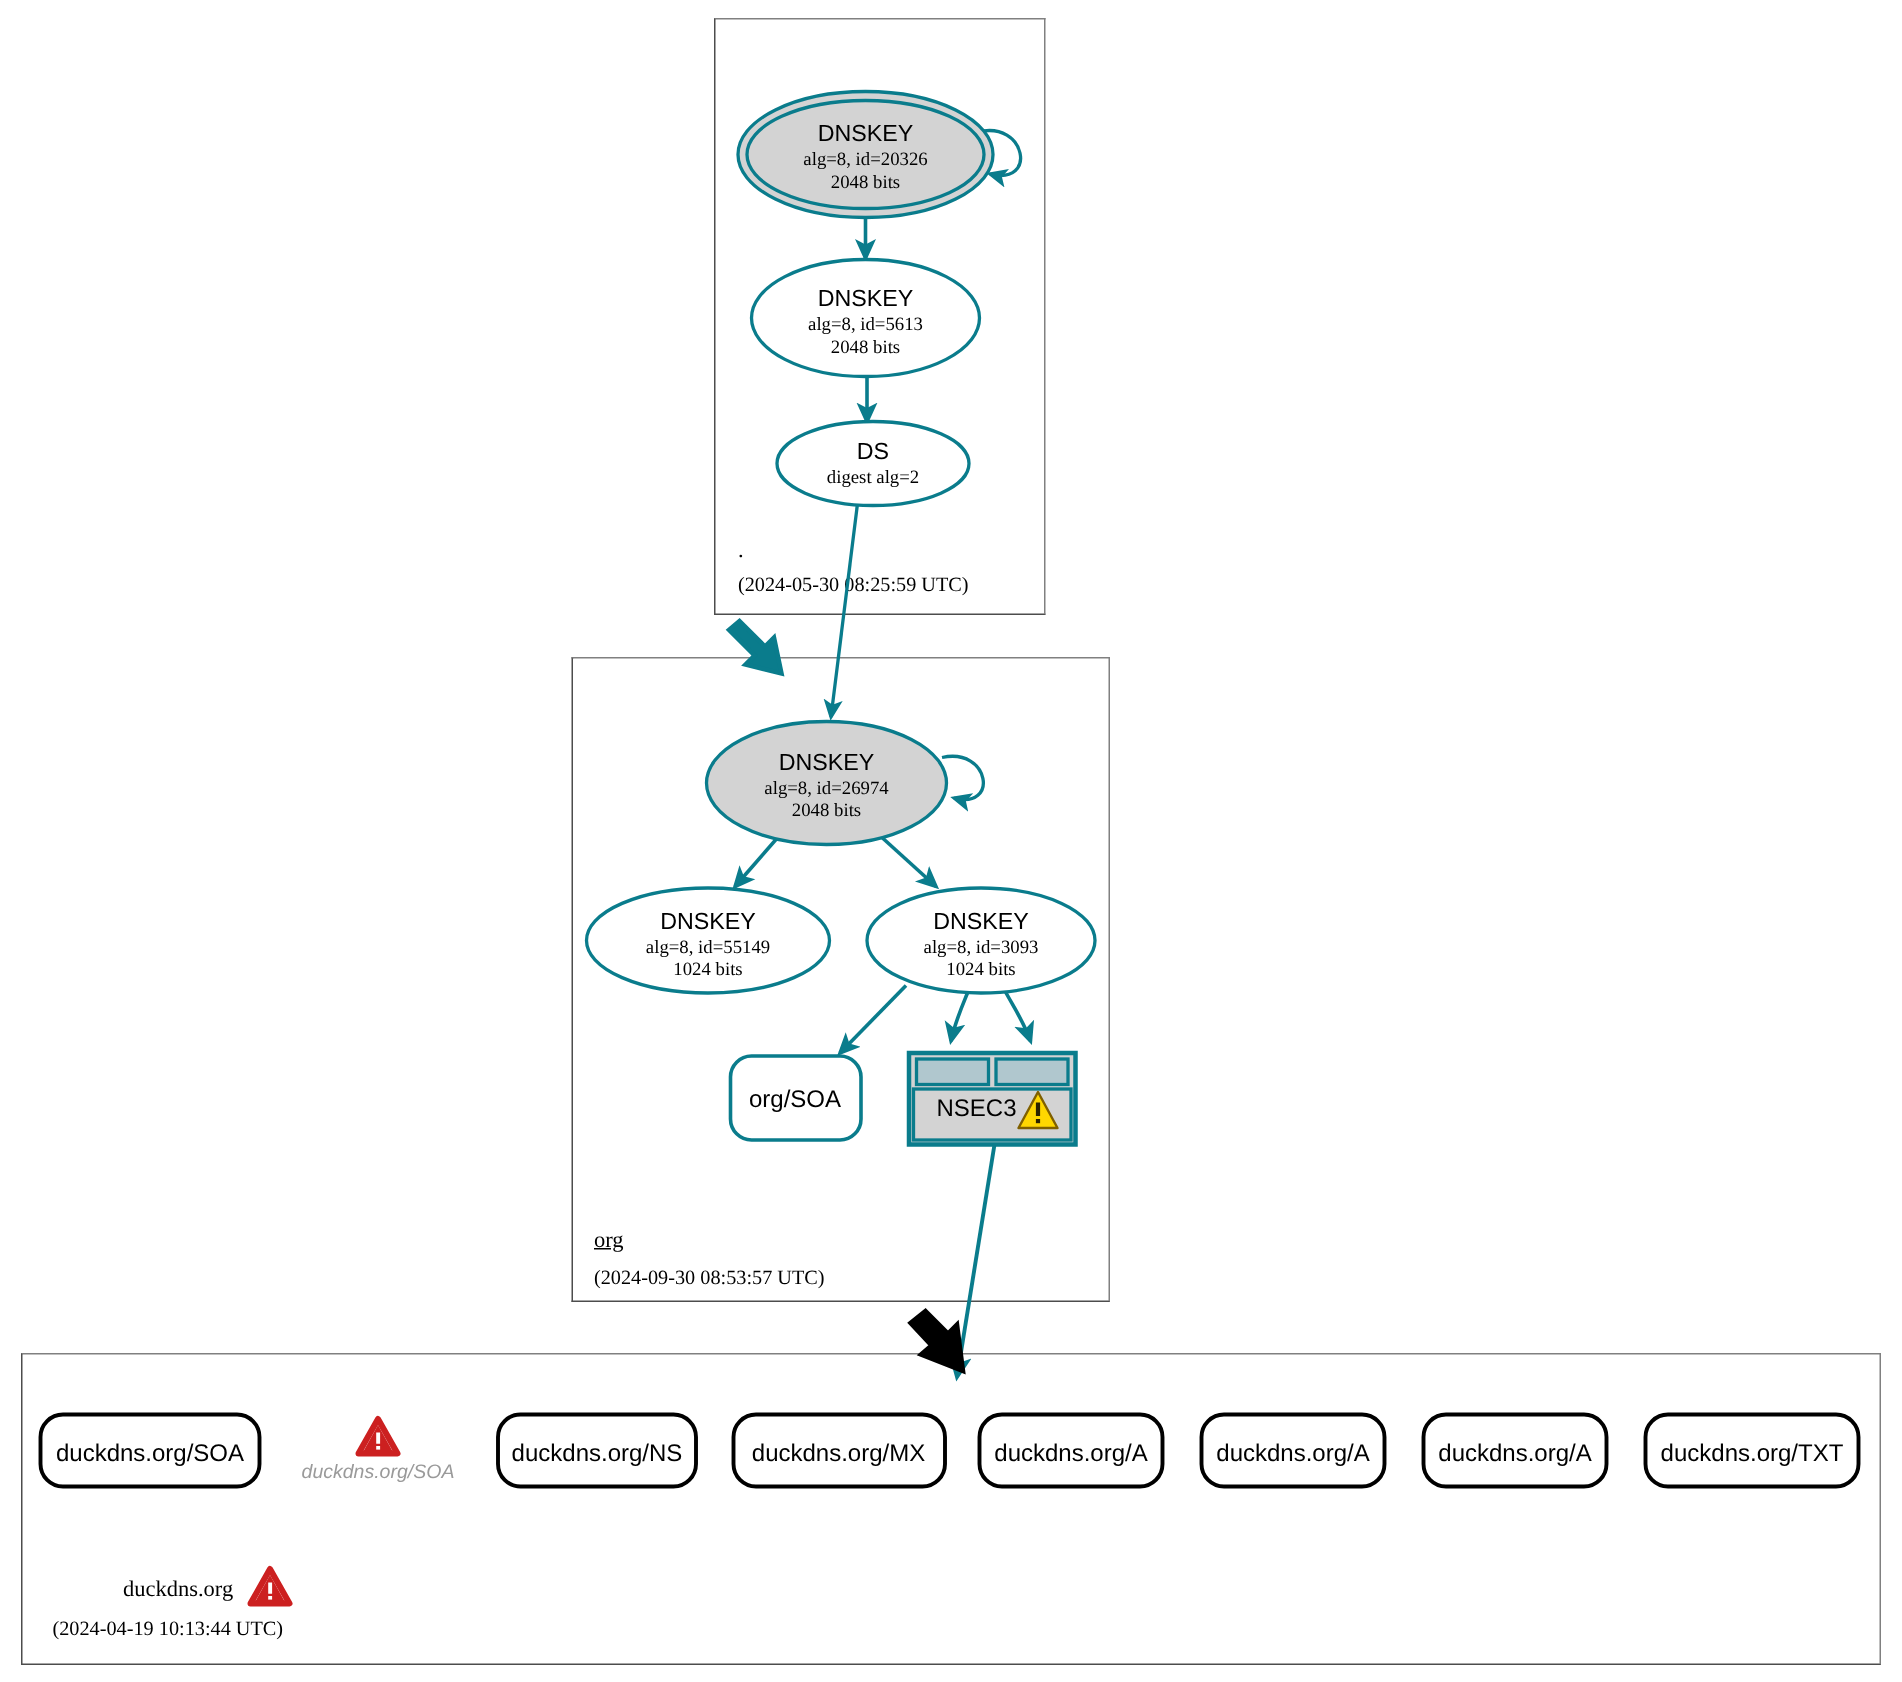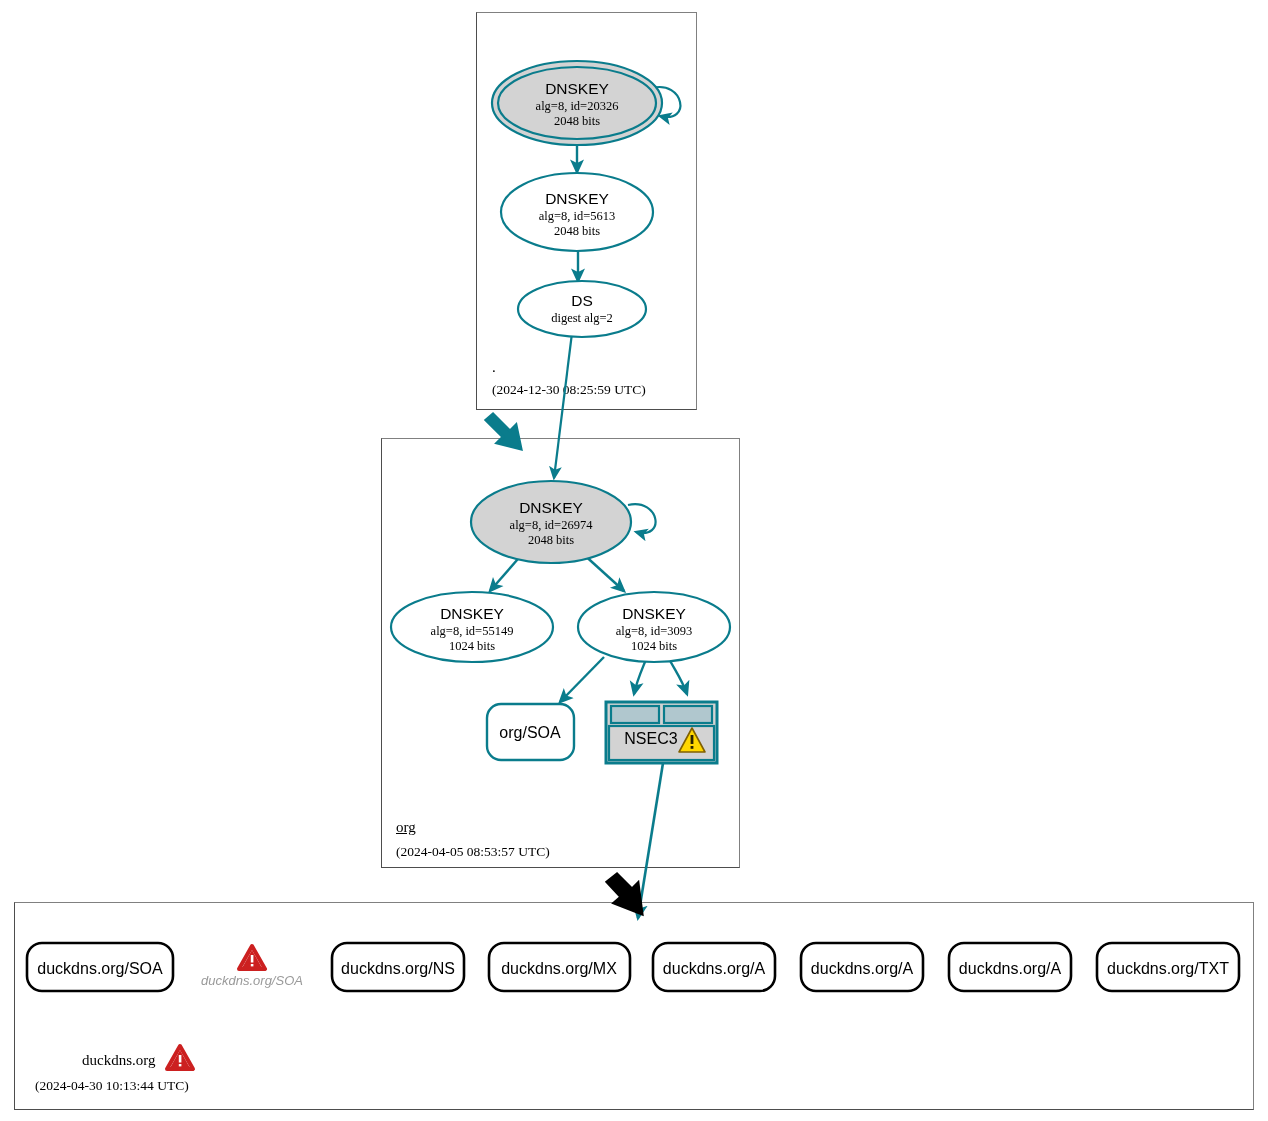--- a/index.html
+++ b/index.html
@@ -84,27 +84,27 @@
 
 <div id="canvas">
 
   <div class="zone-box" style="left:476px; top:12px; width:221px; height:398px;"></div>
 
   <div class="zone-box" style="left:381px; top:438px; width:359px; height:430px;"></div>
 
   <div class="zone-box" style="left:14px; top:902px; width:1240px; height:208px;"></div>
 
   <div class="zone-label zone-name" style="left:492px; top:358px;">.</div>
-  <div class="zone-label zone-time" style="left:492px; top:381px;">(2024-12-30 08:25:59 UTC)</div>
+  <div class="zone-label zone-time" style="left:492px; top:381px;">(2024-05-30 08:25:59 UTC)</div>
 
   <div class="zone-label zone-name" style="left:396px; top:818px;text-decoration:underline;">org</div>
-  <div class="zone-label zone-time" style="left:396px; top:843px;">(2024-04-05 08:53:57 UTC)</div>
+  <div class="zone-label zone-time" style="left:396px; top:843px;">(2024-09-30 08:53:57 UTC)</div>
 
   <div class="zone-label zone-name" style="left:35px; top:1051px;margin-left:47px;">duckdns.org</div>
-  <div class="zone-label zone-time" style="left:35px; top:1077px;">(2024-04-30 10:13:44 UTC)</div>
+  <div class="zone-label zone-time" style="left:35px; top:1077px;">(2024-04-19 10:13:44 UTC)</div>
 
   <svg class="layer" viewBox="0 0 1268 1121">
     <defs>
       <marker id="arrow-teal" viewBox="0 0 12 12" refX="9" refY="6" markerWidth="7" markerHeight="7" orient="auto-start-reverse">
         <path d="M0,1 L11,6 L0,11 L2.6,6 Z" fill="#0a7c8c"></path>
       </marker>
     </defs>
 
     <g>
       <path d="M652,88 C684,80 692,124 660,116" fill="none" stroke="#0a7c8c" stroke-width="2.2" marker-end="url(#arrow-teal)"></path>

